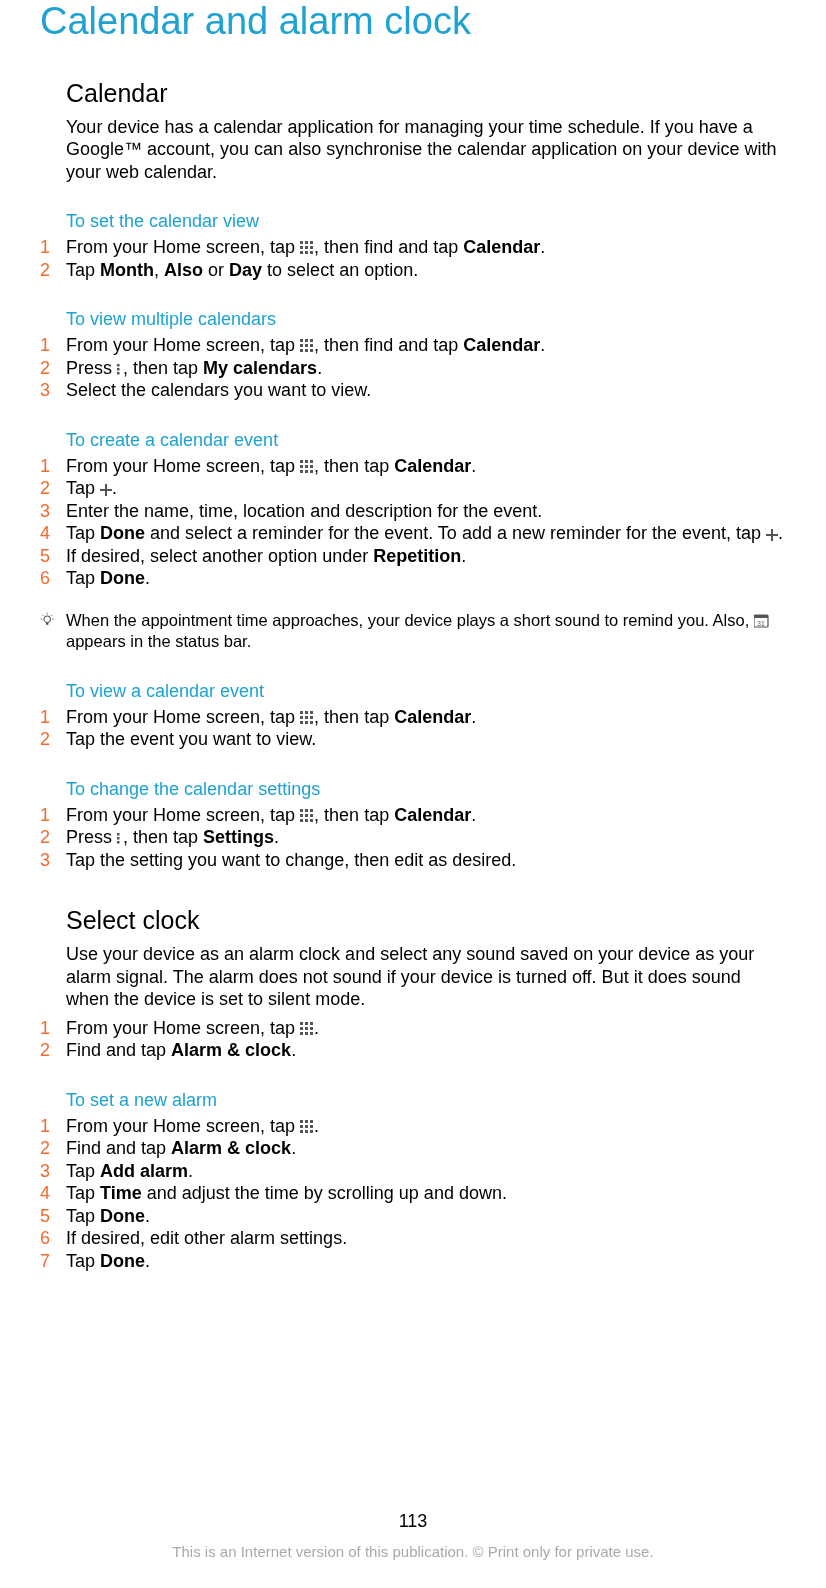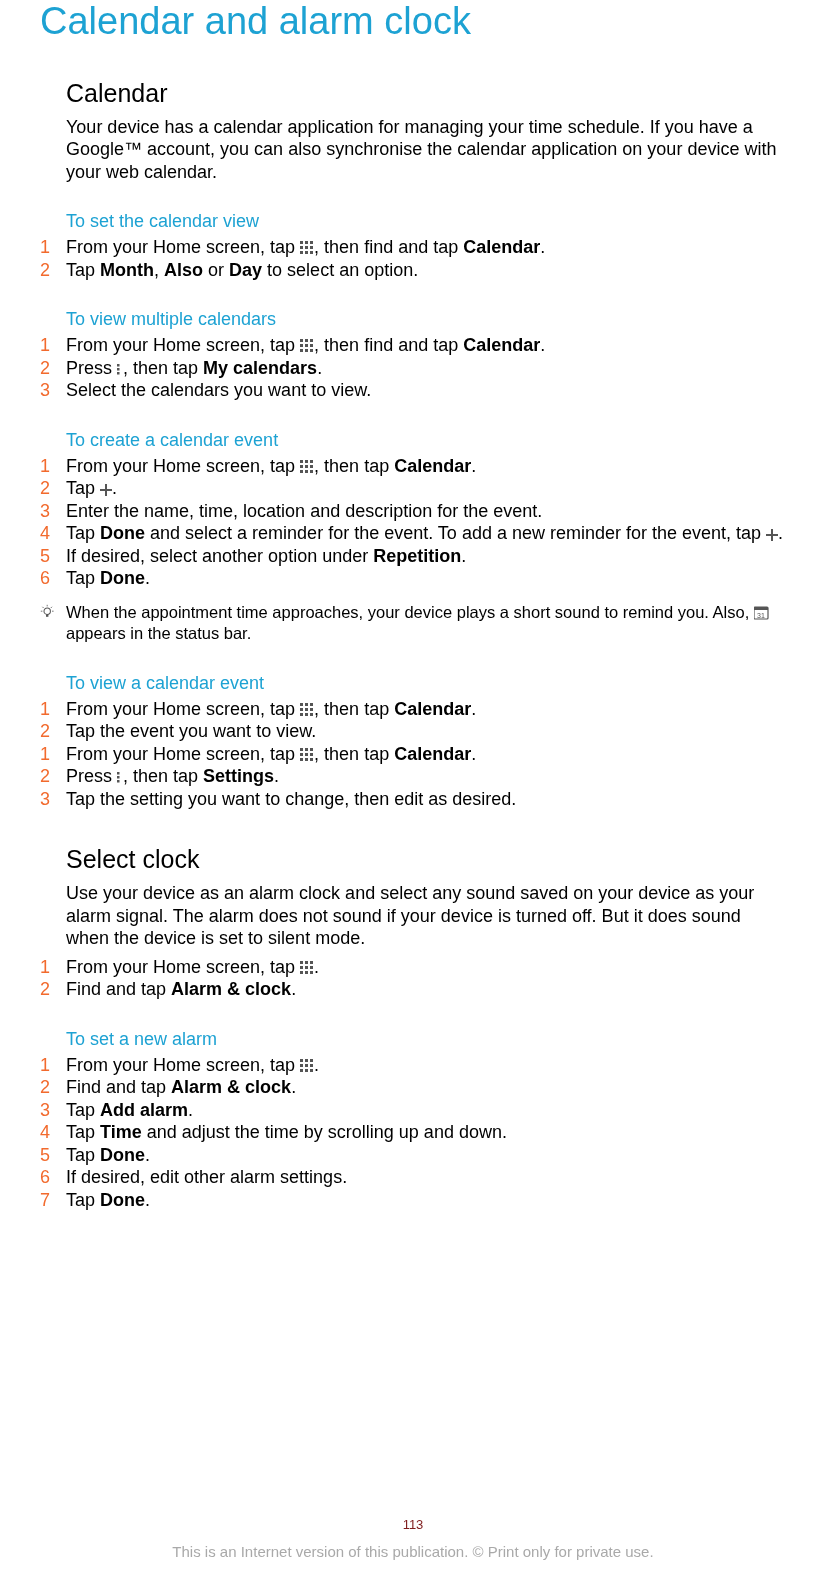--- a/index.html
+++ b/index.html
@@ -8,24 +8,24 @@
   h1.title { color: #1da2d3; font-size: 38px; font-weight: 500; line-height: 1.15; letter-spacing: 0; }
   h2.section { color: #000; font-size: 25px; font-weight: 400; margin-top: 35px; margin-bottom: 8px; }
   p.intro { font-size: 18px; line-height: 1.25; margin-bottom: 6px; }
   h3.sub { color: #1da2d3; font-size: 18px; font-weight: 400; margin-top: 28px; margin-bottom: 4px; }
   ol.steps { list-style: none; counter-reset: none; }
   ol.steps li.step { display: flex; align-items: flex-start; font-size: 18px; line-height: 1.25; }
   ol.steps li.step .num { color: #f26a2d; width: 26px; flex: 0 0 26px; margin-left: -26px; text-align: left; }
   ol.steps li.step .body { flex: 1 1 auto; }
   .content-col { margin-left: 26px; }
   .bold { font-weight: 700; }
-  .tip { display: flex; align-items: flex-start; margin-top: 12px; font-size: 16.5px; line-height: 1.3; justify-content: center; }
+  .tip { display: flex; align-items: flex-start; margin-top: 20px; font-size: 16.5px; line-height: 1.3; justify-content: center; }
   .tip .tip-icon { flex: 0 0 26px; margin-left: -26px; padding-top: 2px; }
   .tip .tip-body { flex: 1 1 auto; }
-  .footer-page { position: absolute; left: 0; right: 0; bottom: 56px; text-align: center; color: #7f1d1d; font-size: 13px; }
+  .footer-page { position: absolute; left: 0; right: 0; bottom: 56px; text-align: center; color: #000000; font-size: 18px; }
   .footer-note { position: absolute; left: 0; right: 0; bottom: 28px; text-align: center; color: #a9a9a9; font-size: 15px; }
   svg.icon-inline { vertical-align: -2px; }
 </style>
 </head>
 <body>
 
 <svg width="0" height="0" style="position:absolute">
   <defs>
     <g id="ico-apps">
       <rect x="0" y="0" width="3" height="3" fill="#555"></rect>
@@ -179,20 +179,21 @@
               <use href="#ico-apps"></use>
             </svg><span>, then tap </span><span class="bold">Calendar</span><span>.</span>
         </span>
       </li>
       <li class="step">
         <span class="num">2</span>
         <span class="body">Tap the event you want to view.</span>
       </li>
     </ol>
 
+    <h3 class="sub">To change the calendar settings</h3>
     <ol class="steps">
       <li class="step">
         <span class="num">1</span>
         <span class="body">
           <span>From your Home screen, tap </span><svg class="icon-inline" width="14" height="14">
               <use href="#ico-apps"></use>
             </svg><span>, then tap </span><span class="bold">Calendar</span><span>.</span>
         </span>
       </li>
       <li class="step">

